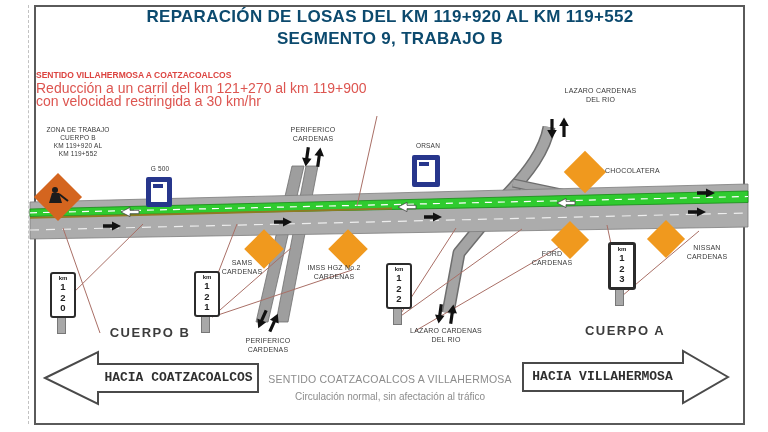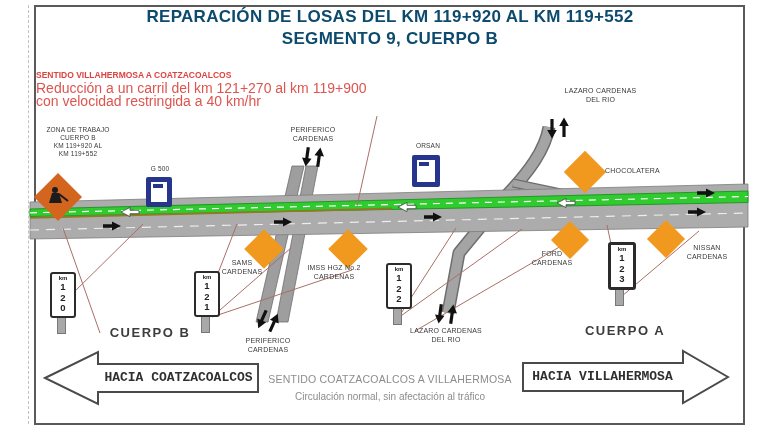--- a/index.html
+++ b/index.html
@@ -126,26 +126,26 @@
       <rect x="652.5" y="225.5" width="27" height="27" transform="rotate(45 666 239)" fill="#F0991E"></rect>
     </g>
 
     <g fill="#ffffff" stroke="#4a4a4a" stroke-width="2">
       <polygon points="45,378 98,352 98,364 258,364 258,392 98,392 98,404"></polygon>
       <polygon points="728,377 683,351 683,363 523,363 523,391 683,391 683,403"></polygon>
     </g>
   </svg>
 
   <div class="title-line" style="top:7px">REPARACIÓN DE LOSAS DEL KM 119+920 AL KM 119+552</div>
-  <div class="title-line" style="top:29px">SEGMENTO 9, CUERPO B</div>
+  <div class="title-line" style="top:29px">SEGMENTO 9, TRABAJO B</div>
 
   <div class="warn" style="top:69px">
     <div class="w1">SENTIDO VILLAHERMOSA A COATZACOALCOS</div>
     <div class="w2">Reducción a un carril del km 121+270 al km 119+900</div>
-    <div class="w3">con velocidad restringida a 40 km/hr</div>
+    <div class="w3">con velocidad restringida a 30 km/hr</div>
   </div>
 
   <div class="lbl tiny" style="left:28px;top:126px;width:100px">
     <span>ZONA DE TRABAJO</span>
     <span>CUERPO B</span>
     <span>KM 119+920 AL</span>
     <span>KM 119+552</span>
   </div>
 
   <div class="lbl station-lbl" style="left:138px;top:165px;width:44px">G 500</div>

